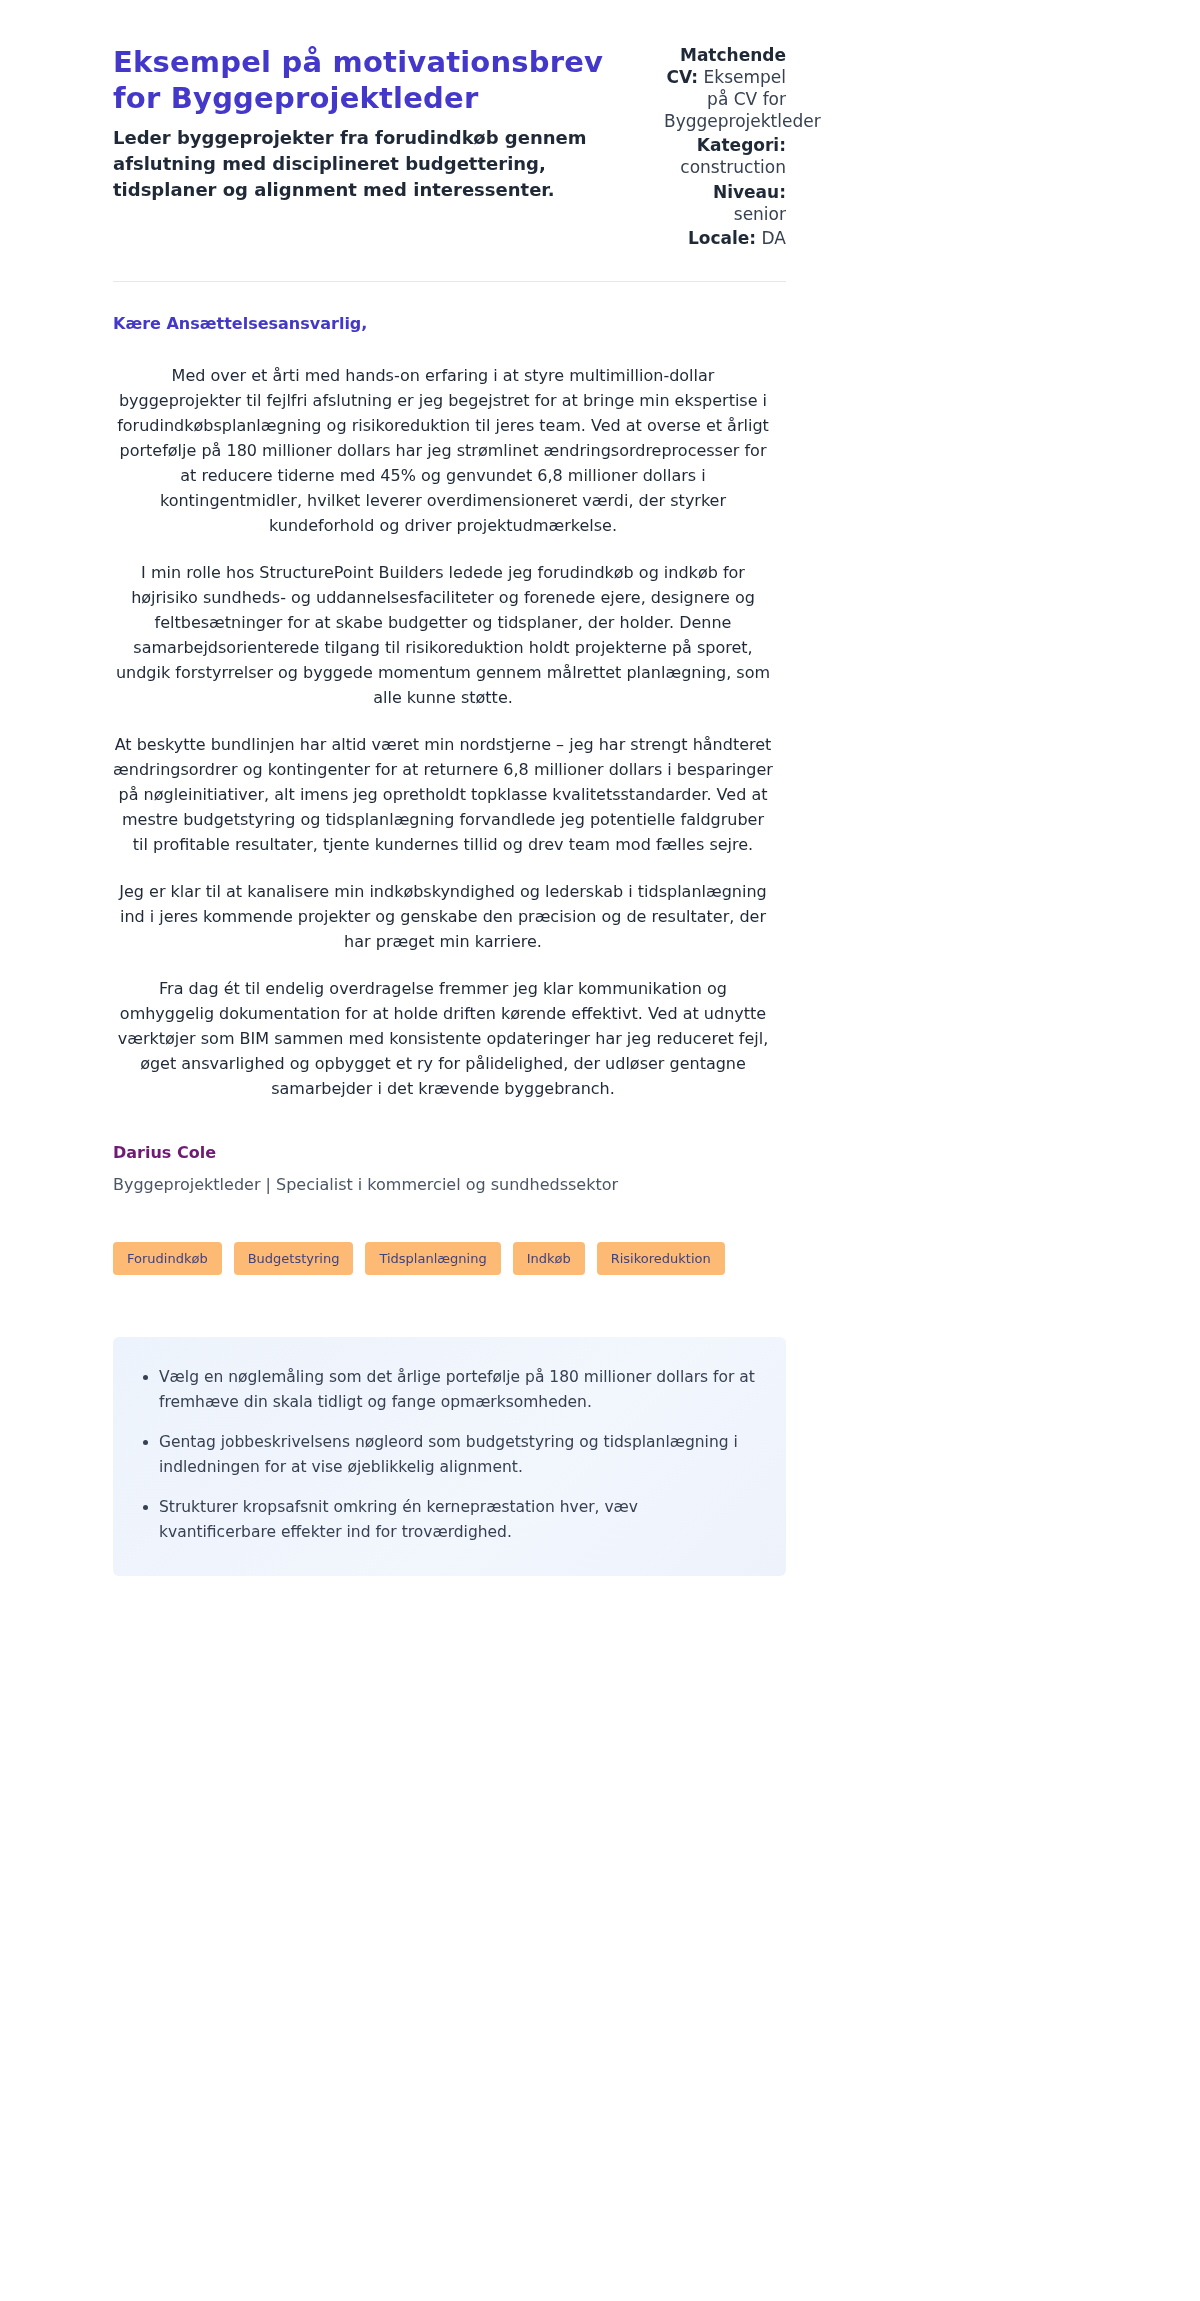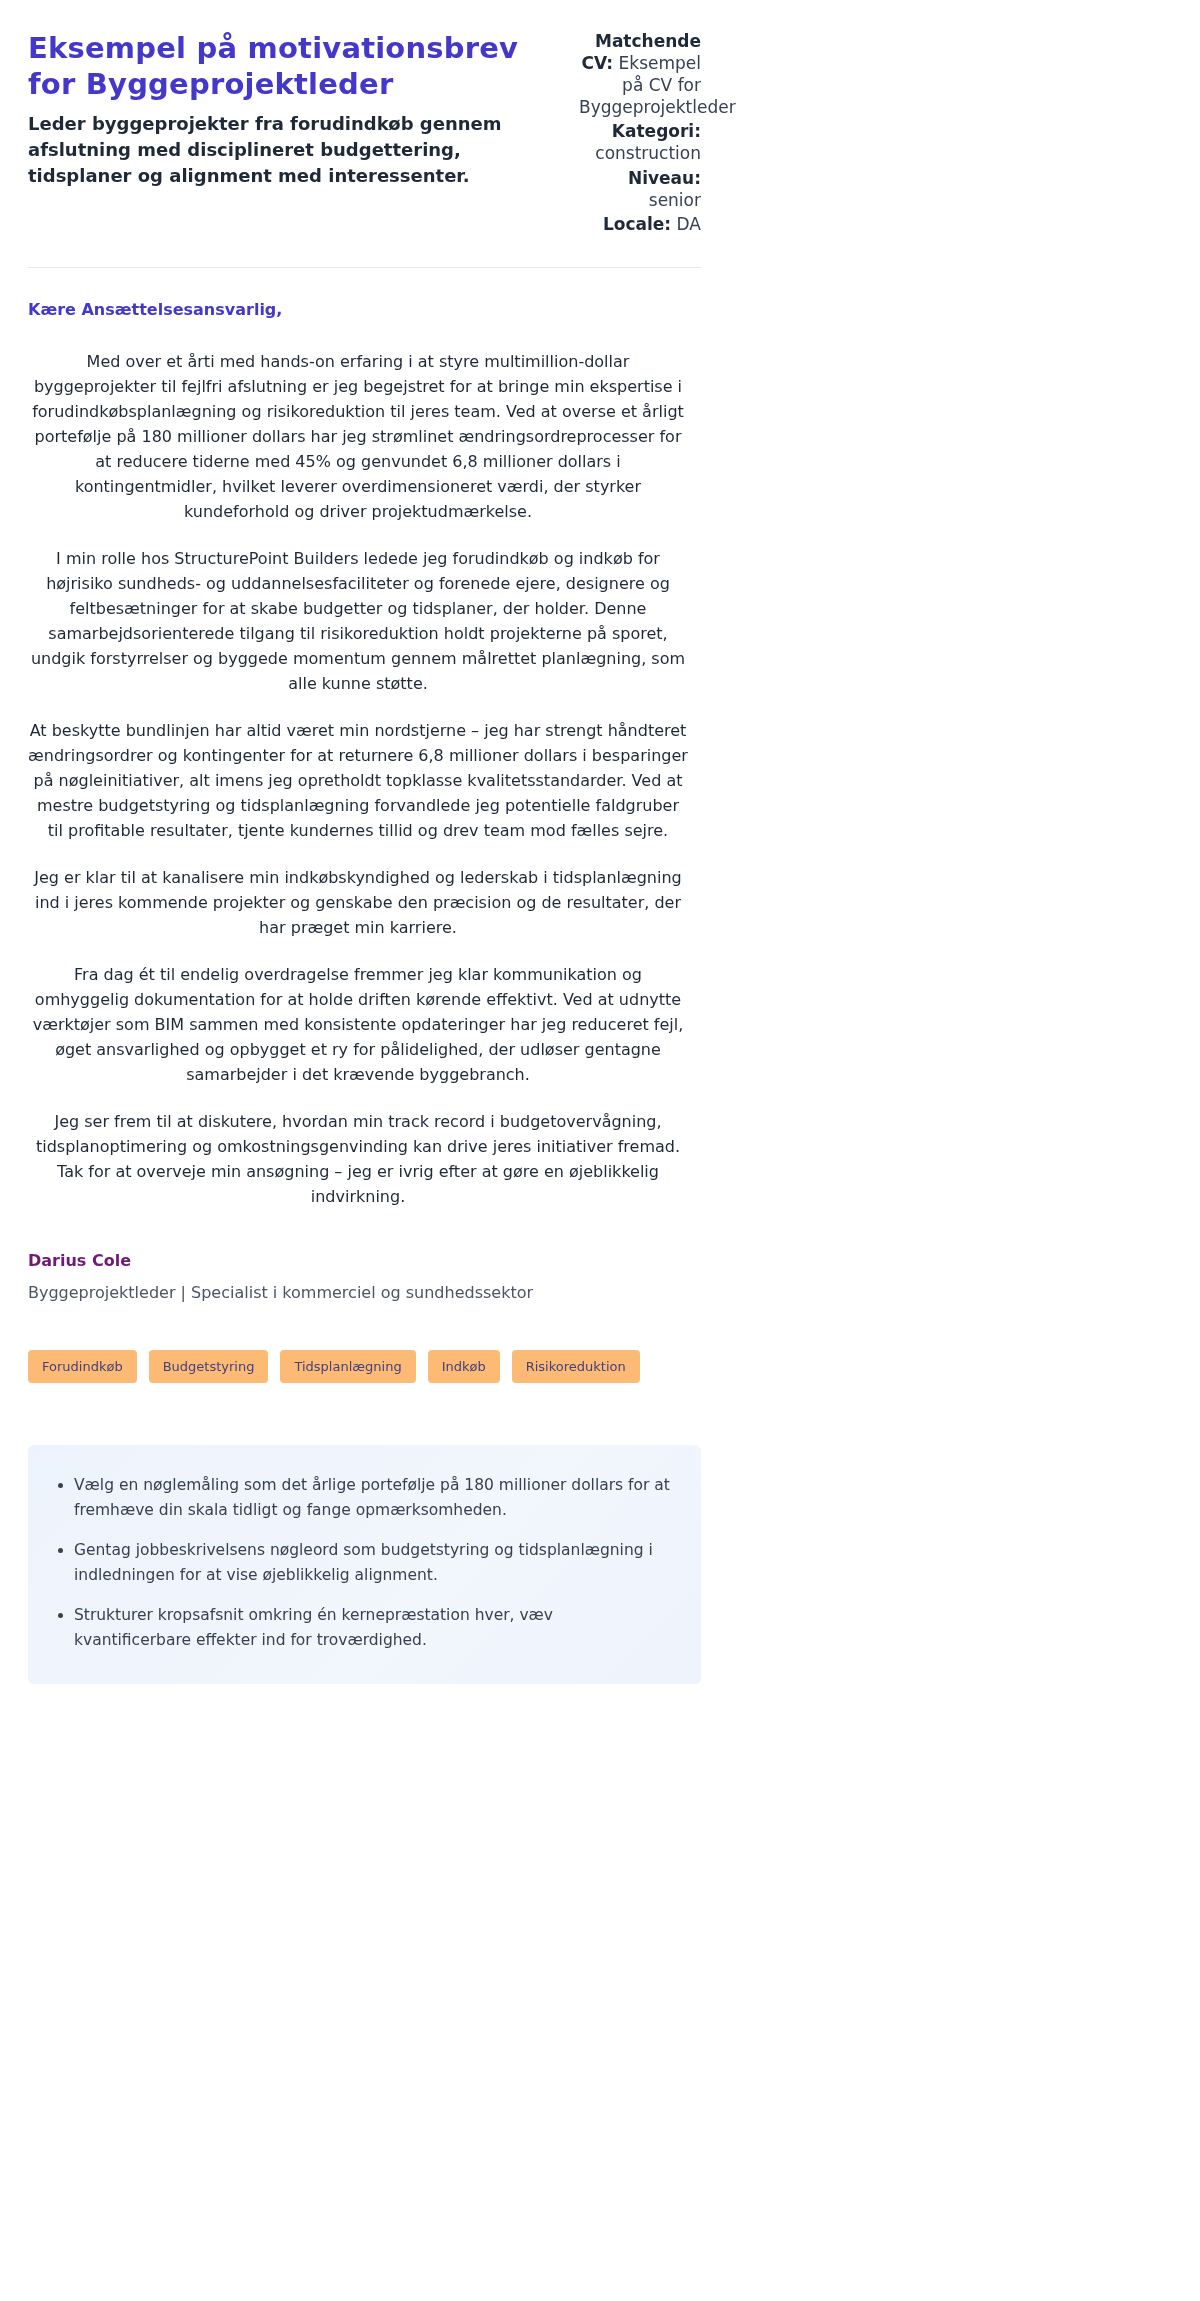--- a/index.html
+++ b/index.html
@@ -6,22 +6,22 @@
   html, body { background: #ffffff; }
   body {
     width: 1200px;
     height: 2301px;
     font-family: "DejaVu Sans", "Liberation Sans", sans-serif;
     color: #1f2937;
     overflow: hidden;
   }
   .page {
     width: 673px;
-    margin-left: 28px;
-    padding-top: 30px;
+    margin-left: 113px;
+    padding-top: 44px;
   }
   
   .header {
     display: flex;
     align-items: flex-start;
     gap: 36px;
   }
   .header-left { flex: 1; min-width: 0; }
   .page-title {
     color: #4338ca;
@@ -156,21 +156,20 @@
 
   <hr class="divider">
 
   <div class="letter">
     <div class="greeting">Kære Ansættelsesansvarlig,</div>
     <p>Med over et årti med hands-on erfaring i at styre multimillion-dollar byggeprojekter til fejlfri afslutning er jeg begejstret for at bringe min ekspertise i forudindkøbsplanlægning og risikoreduktion til jeres team. Ved at overse et årligt portefølje på 180 millioner dollars har jeg strømlinet ændringsordreprocesser for at reducere tiderne med 45% og genvundet 6,8 millioner dollars i kontingentmidler, hvilket leverer overdimensioneret værdi, der styrker kundeforhold og driver projektudmærkelse.</p>
     <p>I min rolle hos StructurePoint Builders ledede jeg forudindkøb og indkøb for højrisiko sundheds- og uddannelsesfaciliteter og forenede ejere, designere og feltbesætninger for at skabe budgetter og tidsplaner, der holder. Denne samarbejdsorienterede tilgang til risikoreduktion holdt projekterne på sporet, undgik forstyrrelser og byggede momentum gennem målrettet planlægning, som alle kunne støtte.</p>
     <p>At beskytte bundlinjen har altid været min nordstjerne – jeg har strengt håndteret ændringsordrer og kontingenter for at returnere 6,8 millioner dollars i besparinger på nøgleinitiativer, alt imens jeg opretholdt topklasse kvalitetsstandarder. Ved at mestre budgetstyring og tidsplanlægning forvandlede jeg potentielle faldgruber til profitable resultater, tjente kundernes tillid og drev team mod fælles sejre.</p>
     <p>Jeg er klar til at kanalisere min indkøbskyndighed og lederskab i tidsplanlægning ind i jeres kommende projekter og genskabe den præcision og de resultater, der har præget min karriere.</p>
     <p>Fra dag ét til endelig overdragelse fremmer jeg klar kommunikation og omhyggelig dokumentation for at holde driften kørende effektivt. Ved at udnytte værktøjer som BIM sammen med konsistente opdateringer har jeg reduceret fejl, øget ansvarlighed og opbygget et ry for pålidelighed, der udløser gentagne samarbejder i det krævende byggebranch.</p>
-    <p>Jeg ser frem til at diskutere, hvordan min track record i budgetovervågning, tidsplanoptimering og omkostningsgenvinding kan drive jeres initiativer fremad. Tak for at overveje min ansøgning – jeg er ivrig efter at gøre en øjeblikkelig indvirkning.</p>
 
     <div class="signature">
       <div class="signature-name">Darius Cole</div>
       <div class="signature-title">Byggeprojektleder | Specialist i kommerciel og sundhedssektor</div>
     </div>
   </div>
 
   <div class="tags">
     <span class="tag-chip">Forudindkøb</span>
     <span class="tag-chip">Budgetstyring</span>

